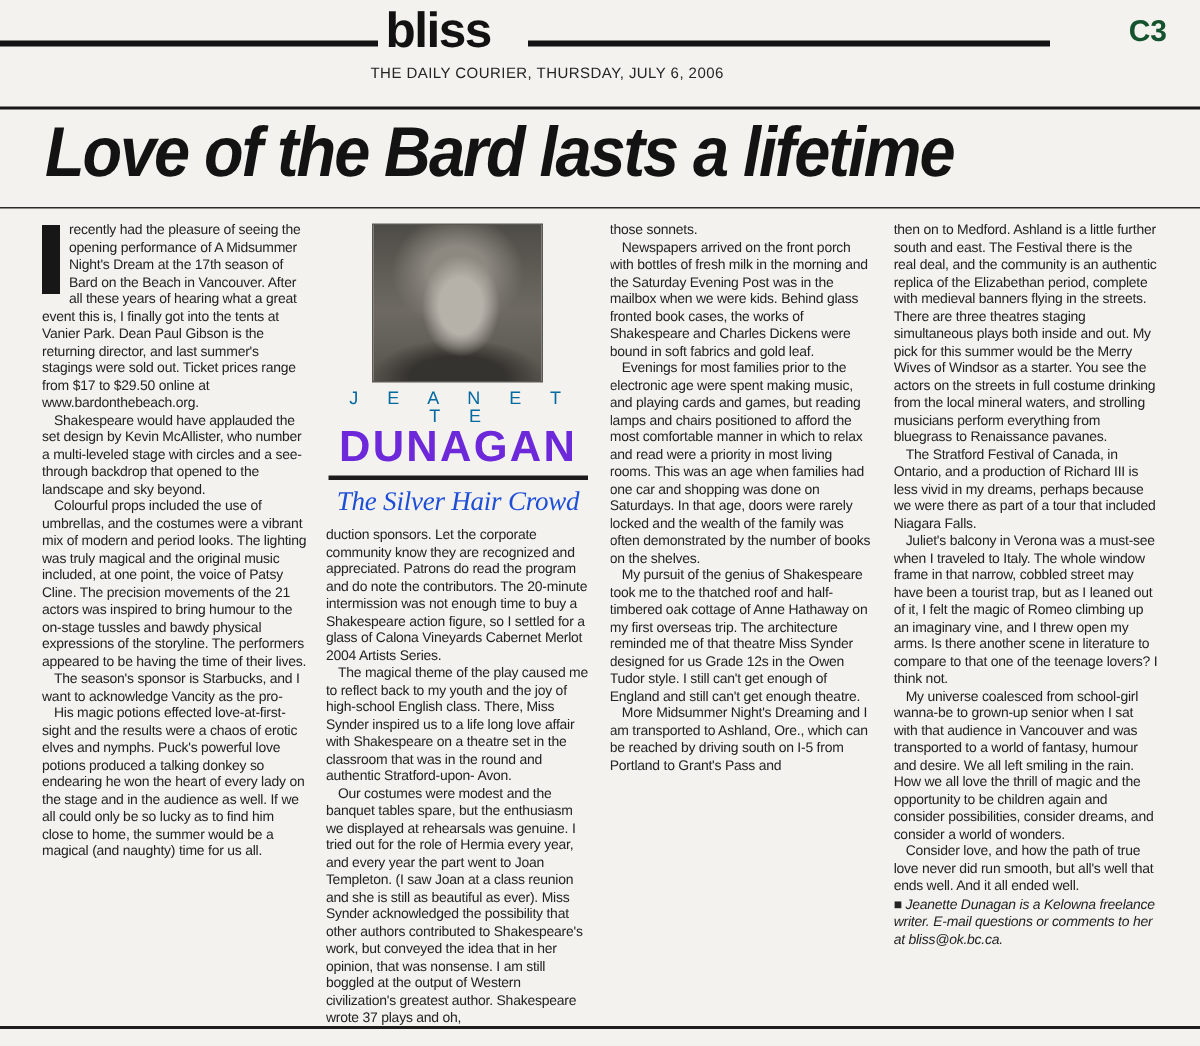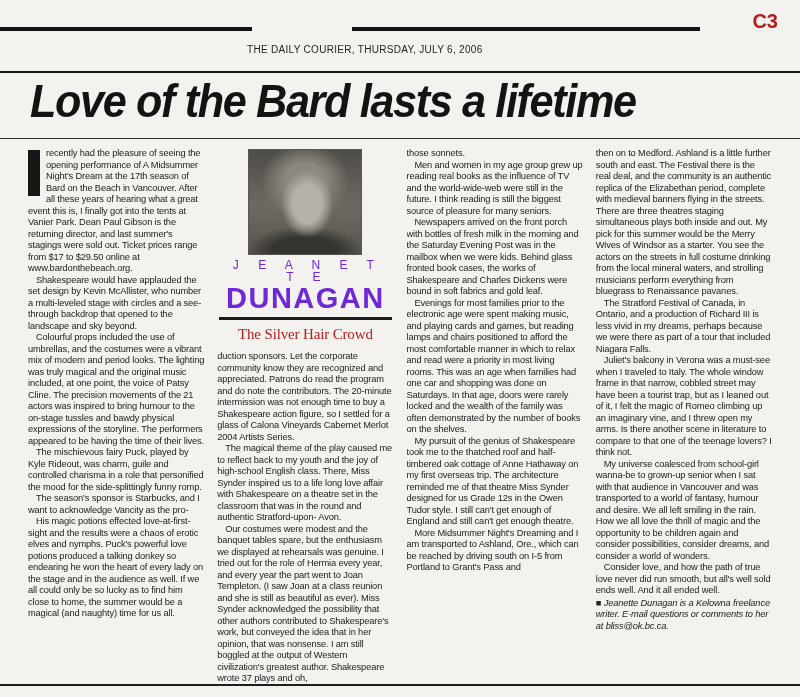--- a/index.html
+++ b/index.html
@@ -14,21 +14,21 @@
     background:#f3f2ee;
     overflow:hidden;
   }
   
   .rule-left{position:absolute;left:0;top:27px;width:252px;height:4px;background:#131313;}
   .rule-right{position:absolute;left:352px;top:27px;width:348px;height:4px;background:#131313;}
   .logo{
     position:absolute;left:257px;top:1px;
     font-size:33px;font-weight:bold;letter-spacing:-1px;color:#121212;
   }
-  .pageno{position:absolute;right:22px;top:10px;font-size:20px;font-weight:bold;color:#b91c1c;}
+  .pageno{position:absolute;right:22px;top:10px;font-size:20px;font-weight:bold;color:#14532d;}
   .dateline{position:absolute;left:214px;top:44px;font-size:10px;letter-spacing:.3px;color:#242424;margin-left:33px;}
   
   .hr-top{position:absolute;left:0;right:0;top:71px;height:2px;background:#181818;}
   .headline{
     position:absolute;left:30px;top:74px;margin:0;
     font-size:47px;line-height:54px;font-weight:bold;font-style:italic;
     letter-spacing:-1.5px;color:#131313;white-space:nowrap;
     transform:scaleX(.92);transform-origin:left center;
   }
   .hr-mid{position:absolute;left:0;right:0;top:138px;height:1px;background:#2a2a2a;}
@@ -51,80 +51,79 @@
   .byline-block{text-align:center;margin:1px 0 6px 0;}
   .photo{
     width:112px;height:104px;margin:1px auto 5px auto;
     border:1px solid #5a5852;
     background:
       radial-gradient(ellipse 26px 34px at 52% 52%, #b6b1a9 55%, rgba(182,177,169,0) 100%),
       radial-gradient(ellipse 44px 38px at 50% 30%, #8d8981 45%, rgba(141,137,129,0) 100%),
       radial-gradient(ellipse 58px 26px at 50% 98%, #35332f 55%, rgba(53,51,47,0) 100%),
       linear-gradient(180deg,#4e4c47 0%,#6e6a63 55%,#56534d 100%);
   }
-  .byline-first{font-size:12px;letter-spacing:8px;color:#6d28d9;margin-left:4px;}
+  .byline-first{font-size:12px;letter-spacing:8px;color:#0369a1;margin-left:4px;}
   .byline-last{font-size:29px;font-weight:bold;letter-spacing:1.5px;color:#6d28d9;line-height:31px;}
   .byline-rule{height:3px;background:#1c1c1c;margin:3px 2px 4px 2px;}
   .byline-colname{
-    font-family:"Liberation Serif", serif;
-    font-size:15px;color:#b91c1c;line-height:21px;margin-bottom:4px;
+    font-family:"Liberation Serif", serif;font-style:italic;
+    font-size:18px;color:#1d4ed8;line-height:21px;margin-bottom:4px;
   }
 </style>
 </head>
 <body>
 
 <div class="page">
 
   <div class="rule-left"></div>
+  <div class="logo">bliss</div>
   <div class="rule-right"></div>
   <div class="pageno">C3</div>
   <div class="dateline">THE DAILY COURIER, THURSDAY, JULY 6, 2006</div>
 
   <div class="hr-top"></div>
   <h1 class="headline">Love of the Bard lasts a lifetime</h1>
   <div class="hr-mid"></div>
 
   <div class="cols">
 
     <section class="col">
       <p class="noindent"><span class="dropcap">I</span><span>recently had the pleasure of seeing the opening performance of A Midsummer Night's Dream at the 17th season of Bard on the Beach in Vancouver. After all these years of hearing what a great event this is, I finally got into the tents at Vanier Park. Dean Paul Gibson is the returning director, and last summer's stagings were sold out. Ticket prices range from $17 to $29.50 online at www.bardonthebeach.org.</span></p>
       <p>Shakespeare would have applauded the set design by Kevin McAllister, who number a multi-leveled stage with circles and a see-through backdrop that opened to the landscape and sky beyond.</p>
       <p>Colourful props included the use of umbrellas, and the costumes were a vibrant mix of modern and period looks. The lighting was truly magical and the original music included, at one point, the voice of Patsy Cline. The precision movements of the 21 actors was inspired to bring humour to the on-stage tussles and bawdy physical expressions of the storyline. The performers appeared to be having the time of their lives.</p>
-      <p>The mischievous fairy Puck, played by Kyle Rideout, was charm, guile and controlled charisma in a role that personified the mood for the side-splittingly funny romp.</p>
       <p>The season's sponsor is Starbucks, and I want to acknowledge Vancity as the pro-</p>
       <p>His magic potions effected love-at-first-sight and the results were a chaos of erotic elves and nymphs. Puck's powerful love potions produced a talking donkey so endearing he won the heart of every lady on the stage and in the audience as well. If we all could only be so lucky as to find him close to home, the summer would be a magical (and naughty) time for us all.</p>
     </section>
 
     <section class="col">
       <div class="byline-block">
         <div class="photo"></div>
         <div class="byline-first">J E A N E T T E</div>
         <div class="byline-last">DUNAGAN</div>
         <div class="byline-rule"></div>
         <div class="byline-colname">The Silver Hair Crowd</div>
       </div>
       <p class="noindent">duction sponsors. Let the corporate community know they are recognized and appreciated. Patrons do read the program and do note the contributors. The 20-minute intermission was not enough time to buy a Shakespeare action figure, so I settled for a glass of Calona Vineyards Cabernet Merlot 2004 Artists Series.</p>
       <p>The magical theme of the play caused me to reflect back to my youth and the joy of high-school English class. There, Miss Synder inspired us to a life long love affair with Shakespeare on a theatre set in the classroom that was in the round and authentic Stratford-upon- Avon.</p>
       <p>Our costumes were modest and the banquet tables spare, but the enthusiasm we displayed at rehearsals was genuine. I tried out for the role of Hermia every year, and every year the part went to Joan Templeton. (I saw Joan at a class reunion and she is still as beautiful as ever). Miss Synder acknowledged the possibility that other authors contributed to Shakespeare's work, but conveyed the idea that in her opinion, that was nonsense. I am still boggled at the output of Western civilization's greatest author. Shakespeare wrote 37 plays and oh,</p>
     </section>
 
     <section class="col">
       <p class="noindent">those sonnets.</p>
-      <p>Men and women in my age group grew up reading real books as the influence of TV and the world-wide-web were still in the future. I think reading is still the biggest source of pleasure for many seniors.</p>
       <p>Newspapers arrived on the front porch with bottles of fresh milk in the morning and the Saturday Evening Post was in the mailbox when we were kids. Behind glass fronted book cases, the works of Shakespeare and Charles Dickens were bound in soft fabrics and gold leaf.</p>
       <p>Evenings for most families prior to the electronic age were spent making music, and playing cards and games, but reading lamps and chairs positioned to afford the most comfortable manner in which to relax and read were a priority in most living rooms. This was an age when families had one car and shopping was done on Saturdays. In that age, doors were rarely locked and the wealth of the family was often demonstrated by the number of books on the shelves.</p>
       <p>My pursuit of the genius of Shakespeare took me to the thatched roof and half-timbered oak cottage of Anne Hathaway on my first overseas trip. The architecture reminded me of that theatre Miss Synder designed for us Grade 12s in the Owen Tudor style. I still can't get enough of England and still can't get enough theatre.</p>
       <p>More Midsummer Night's Dreaming and I am transported to Ashland, Ore., which can be reached by driving south on I-5 from Portland to Grant's Pass and</p>
     </section>
 
     <section class="col">
       <p class="noindent">then on to Medford. Ashland is a little further south and east. The Festival there is the real deal, and the community is an authentic replica of the Elizabethan period, complete with medieval banners flying in the streets. There are three theatres staging simultaneous plays both inside and out. My pick for this summer would be the Merry Wives of Windsor as a starter. You see the actors on the streets in full costume drinking from the local mineral waters, and strolling musicians perform everything from bluegrass to Renaissance pavanes.</p>
       <p>The Stratford Festival of Canada, in Ontario, and a production of Richard III is less vivid in my dreams, perhaps because we were there as part of a tour that included Niagara Falls.</p>
       <p>Juliet's balcony in Verona was a must-see when I traveled to Italy. The whole window frame in that narrow, cobbled street may have been a tourist trap, but as I leaned out of it, I felt the magic of Romeo climbing up an imaginary vine, and I threw open my arms. Is there another scene in literature to compare to that one of the teenage lovers? I think not.</p>
       <p>My universe coalesced from school-girl wanna-be to grown-up senior when I sat with that audience in Vancouver and was transported to a world of fantasy, humour and desire. We all left smiling in the rain. How we all love the thrill of magic and the opportunity to be children again and consider possibilities, consider dreams, and consider a world of wonders.</p>
-      <p>Consider love, and how the path of true love never did run smooth, but all's well sold ends well. And it all ended well.</p>
+      <p>Consider love, and how the path of true love never did run smooth, but all's well that ends well. And it all ended well.</p>
       <p class="tagline">■ Jeanette Dunagan is a Kelowna freelance writer. E-mail questions or comments to her at bliss@ok.bc.ca.</p>
     </section>
 
   </div>
 
   <div class="hr-bottom"></div>
 </div>
 
 </body></html>

